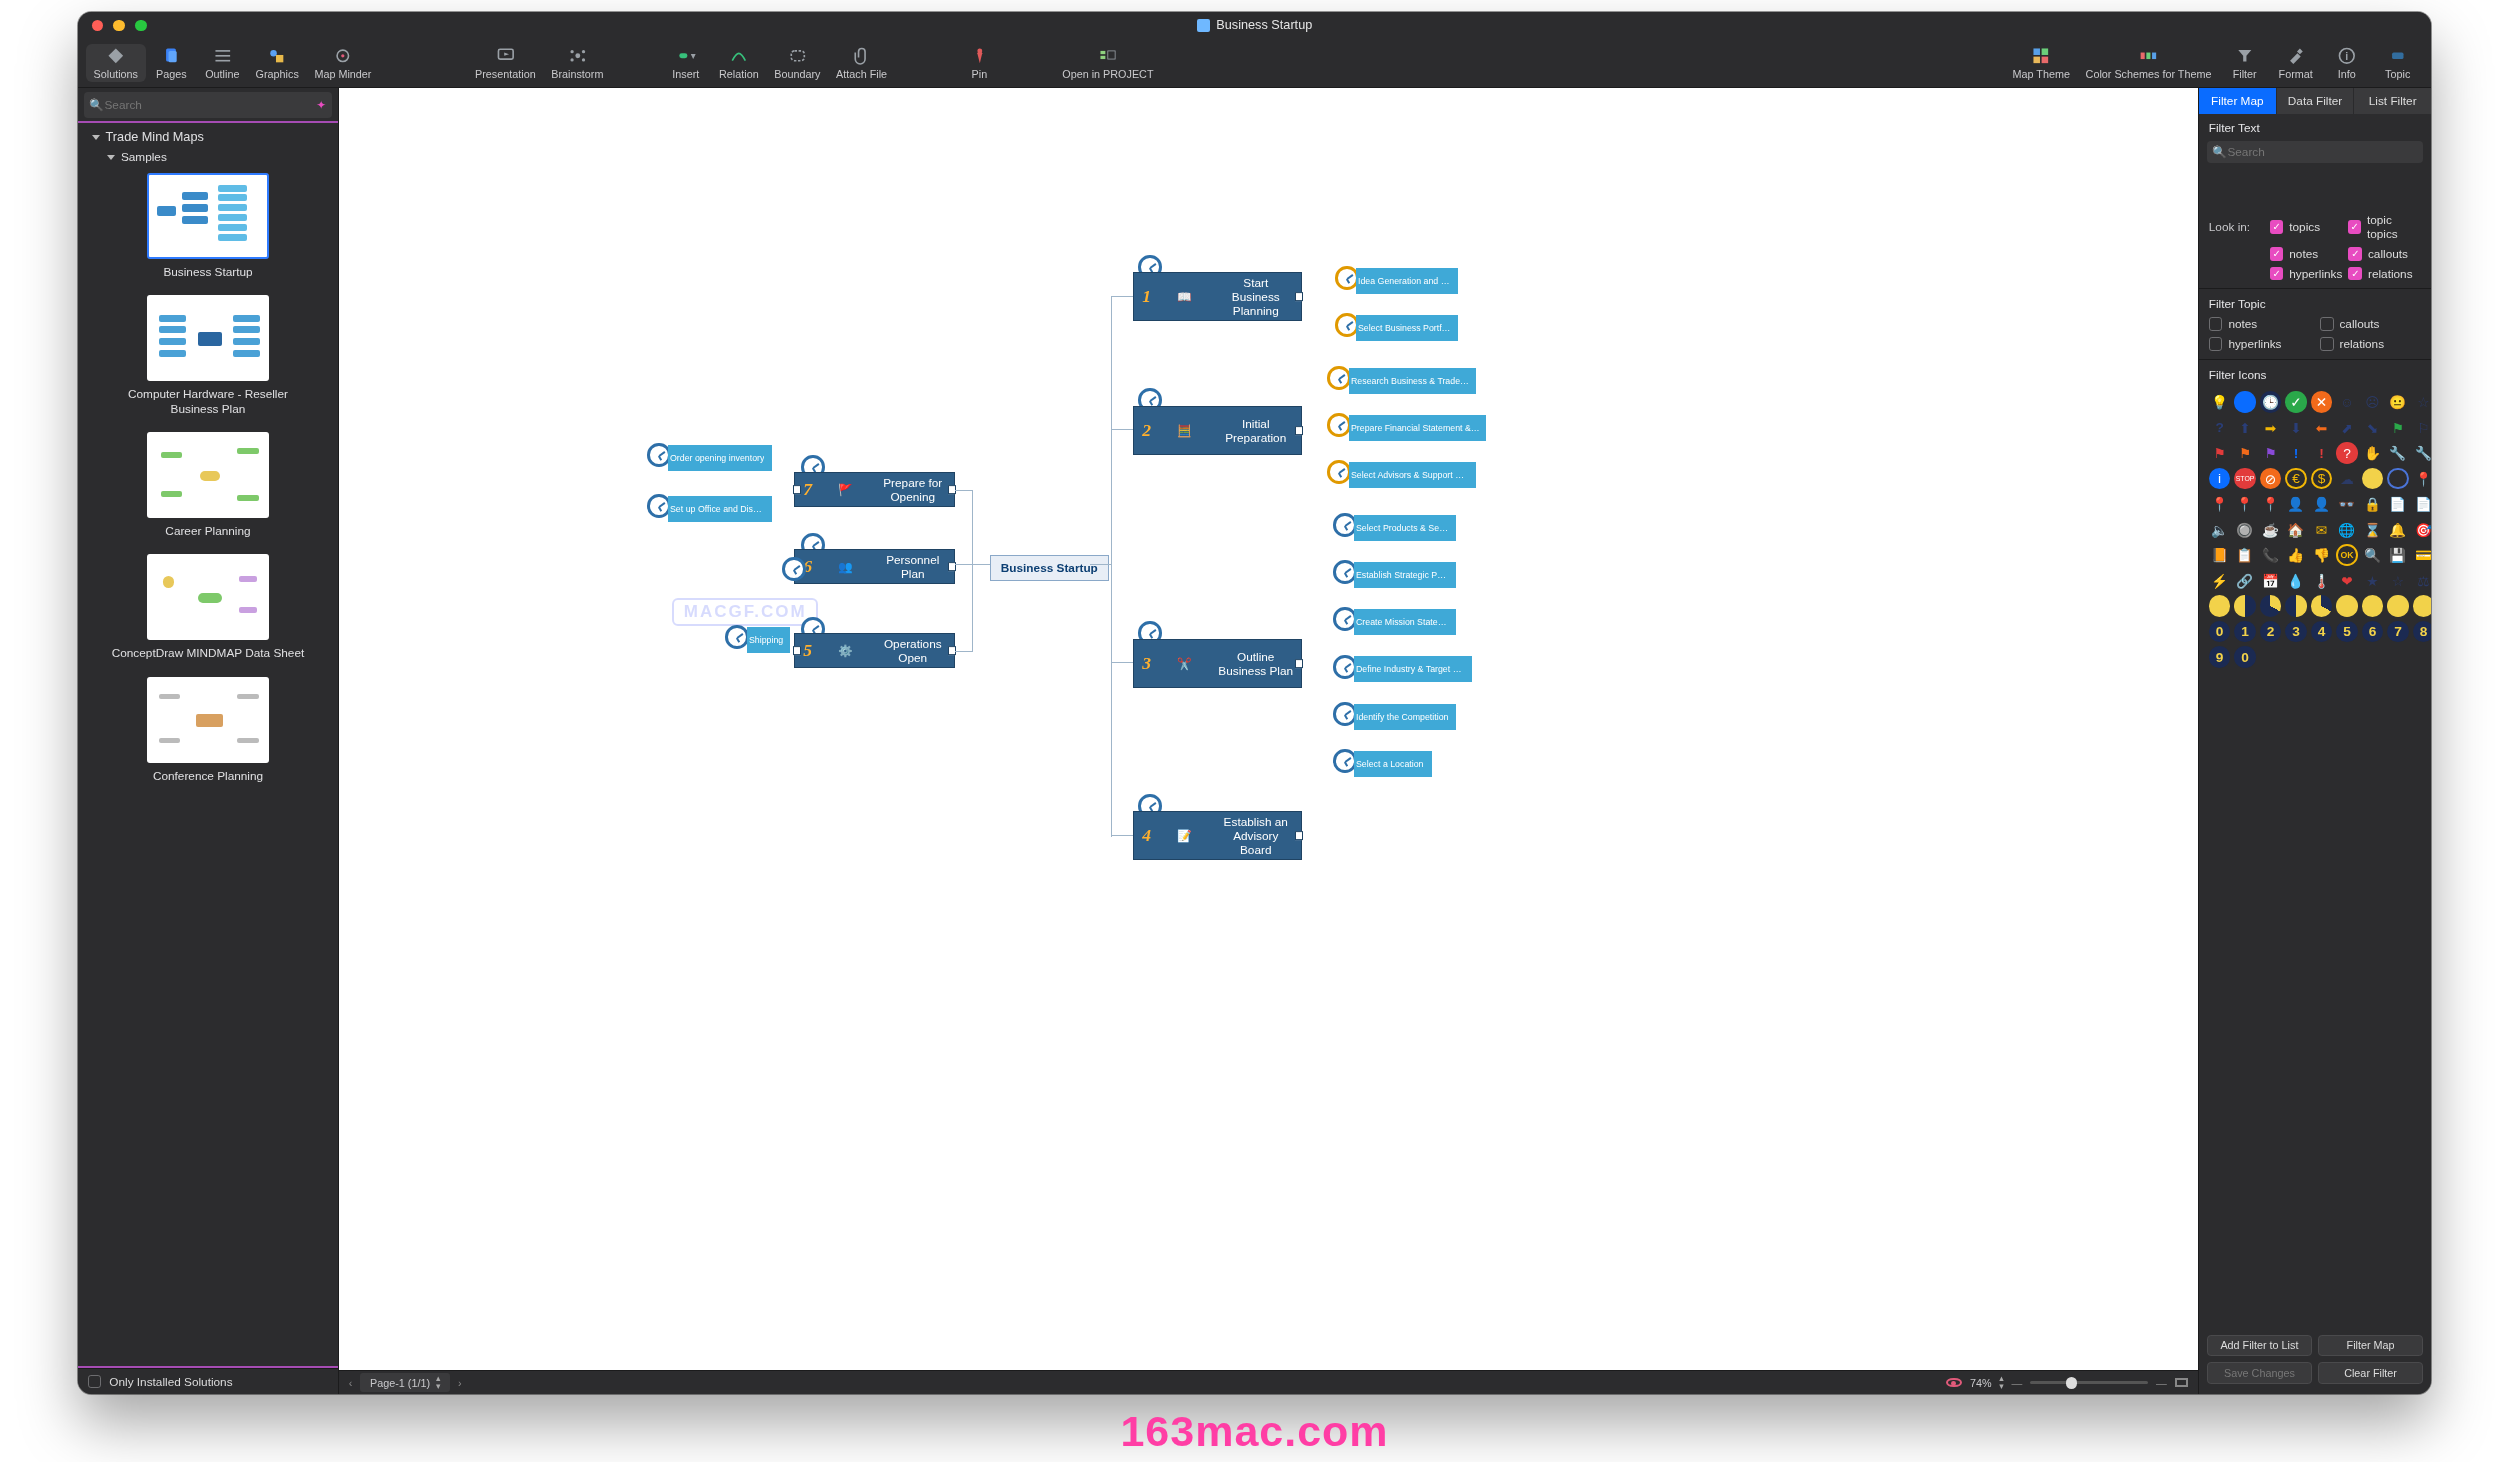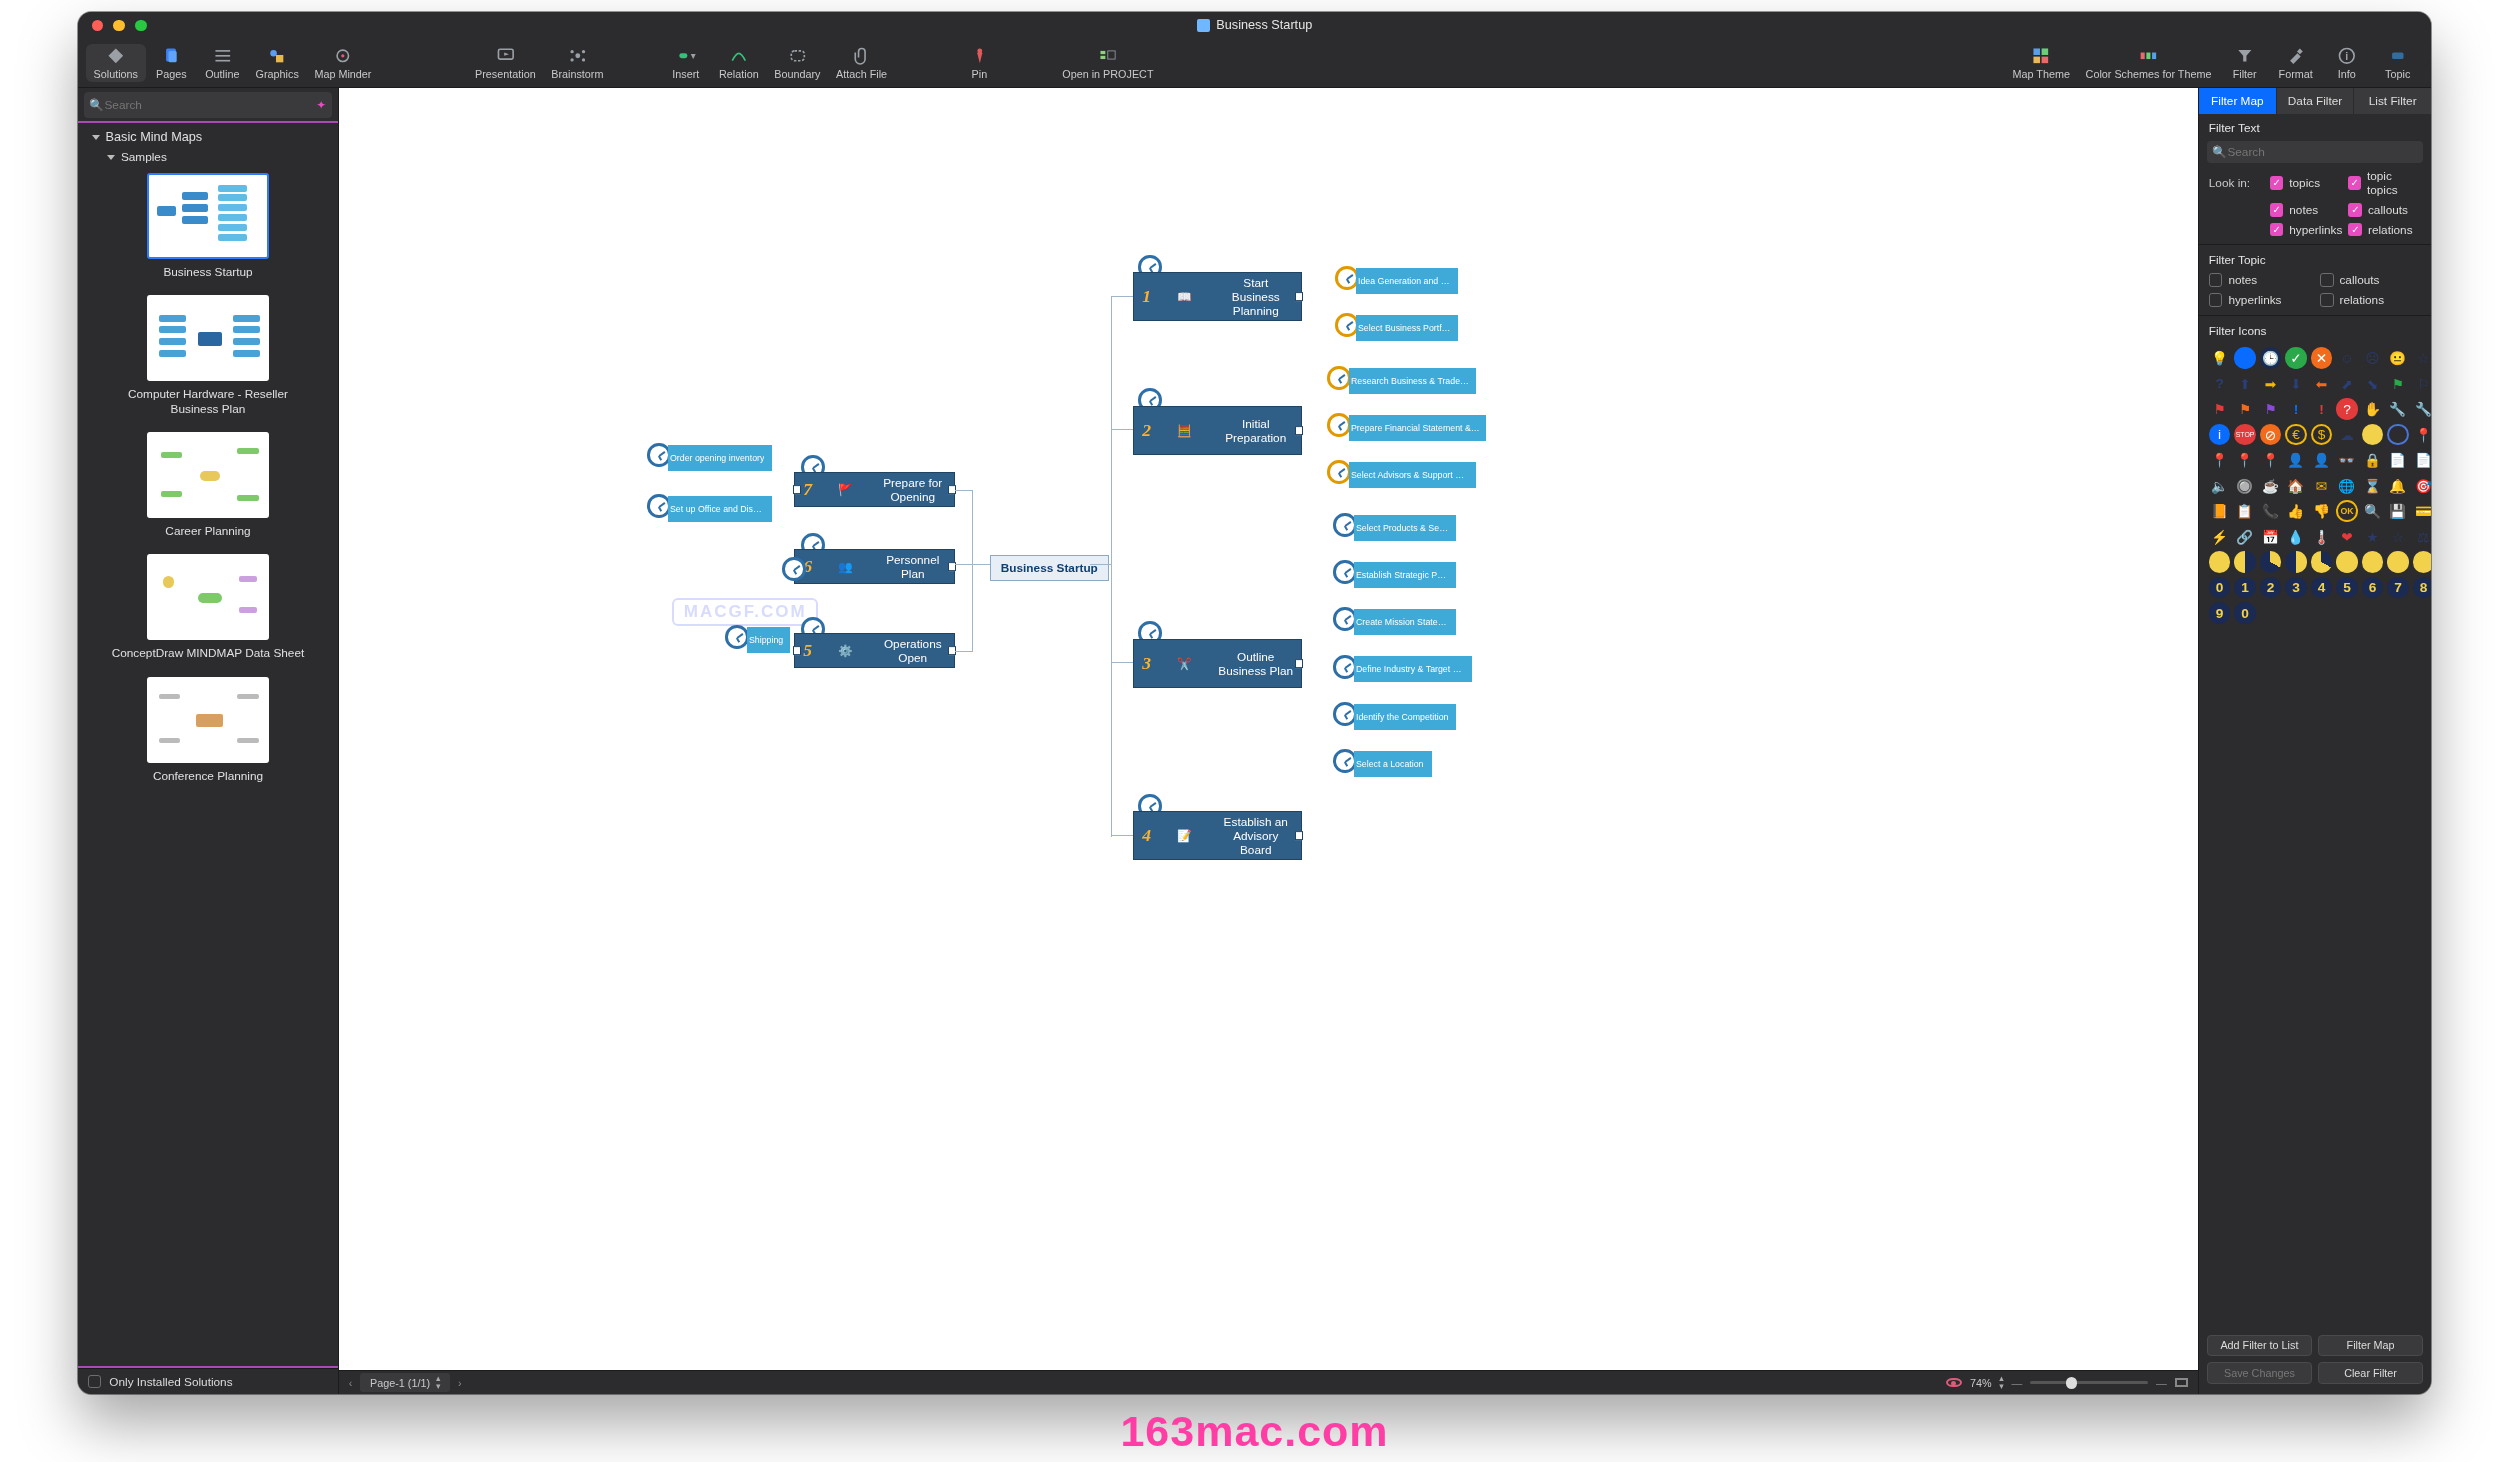--- a/index.html
+++ b/index.html
@@ -88,21 +88,21 @@
   
   .inspector { width:233px; background:#2c2c2e; border-left:1px solid #1b1b1c; display:flex; flex-direction:column; font-size:11.8px; }
   .insp-tabs { display:flex; height:25.5px; }
   .insp-tab { flex:1; display:flex; align-items:center; justify-content:center; background:#3a3a3c; color:#ddd; border-right:1px solid #2a2a2c; font-size:11.8px; }
   .insp-tab:last-child{border-right:none;}
   .insp-tab.active { background:#0a6cff; color:#fff; }
   .insp-section-title { padding:7.8px 9.8px 5.9px; color:#e6e6e8; font-size:11.8px; border-top:1px solid #1b1b1c; }
   .insp-section-title.first { border-top:none; }
   .insp-search { margin:0 7.8px 5.9px; height:21.6px; background:#3a3a3c; border-radius:3.9px; display:flex; align-items:center; padding:0 5.9px; }
   .insp-search input { flex:1; background:transparent; border:none; outline:none; color:#ddd; font-size:11.8px; }
-  .look-grid { display:grid; grid-template-columns: 55px 1fr 1fr; gap:5.9px 5.9px; padding:0 9.8px 7.8px; align-items:center; }
+  .look-grid { display:grid; grid-template-columns: 55px 1fr 1fr; gap:5.9px 5.9px; padding:0 9.8px 7.8px; align-items:center;margin-top:44px; }
   .look-grid .lbl { color:#c9c9cc; }
   .pink-chk { width:13.7px; height:13.7px; background:#e84cc1; border-radius:2.9px; display:inline-flex; align-items:center; justify-content:center; color:#fff; font-size:9.8px; margin-right:5.9px; }
   .gray-chk { width:13.7px; height:13.7px; border:1px solid #6d6d70; background:#2c2c2e; border-radius:2.9px; display:inline-block; margin-right:5.9px; }
   .chk-item { display:flex; align-items:center; color:#ddd; }
   .topic-grid { display:grid; grid-template-columns:1fr 1fr; gap:5.9px 9.8px; padding:0 9.8px 7.8px; }
   .icons-grid { display:grid; grid-template-columns:repeat(9, 21.6px); gap:3.9px; padding:3.9px 9.8px 9.8px; }
   .icons-grid .ic { width:21.6px; height:21.6px; border-radius:3.9px; display:flex; align-items:center; justify-content:center; font-size:13.7px; color:#2b3a66; background:transparent; }
   .ic.pill { border-radius:50%; }
   .ic.filled { color:#fff; }
   .insp-buttons { display:grid; grid-template-columns:1fr 1fr; gap:5.9px; padding:5.9px 7.8px 9.8px; }
@@ -335,21 +335,21 @@
 
       <div class="sidebar">
         <div class="side-search">
           <span>🔍</span>
           <input placeholder="Search" style="">
           <span class="wand">✦</span>
         </div>
         <div class="side-tree">
           <div class="tree-row">
               <span class="tri"></span>
-              <span>Basic Mind Maps</span>
+              <span>Trade Mind Maps</span>
             </div>
           <div class="tree-row sub">
               <span class="tri"></span>
               <span>Samples</span>
             </div>
 
           <div class="thumbs">
             <div class="thumb sel">
               <div class="thumb-img">
                 <div class="mini" style="left:7.8px;top:31px;width:19.6px;height:9.8px;background:#3a8bc9"></div>

